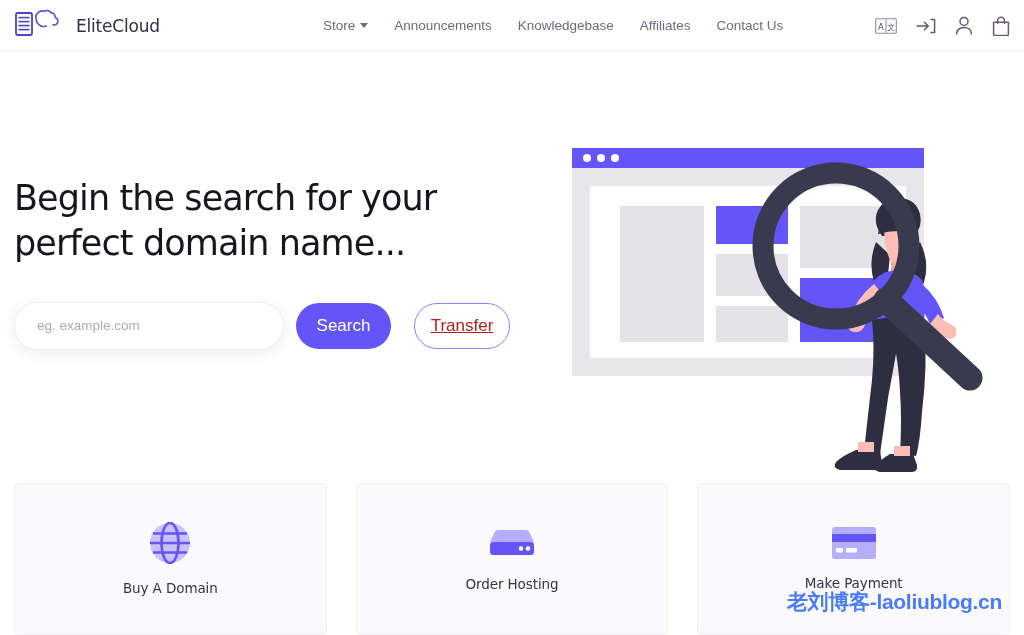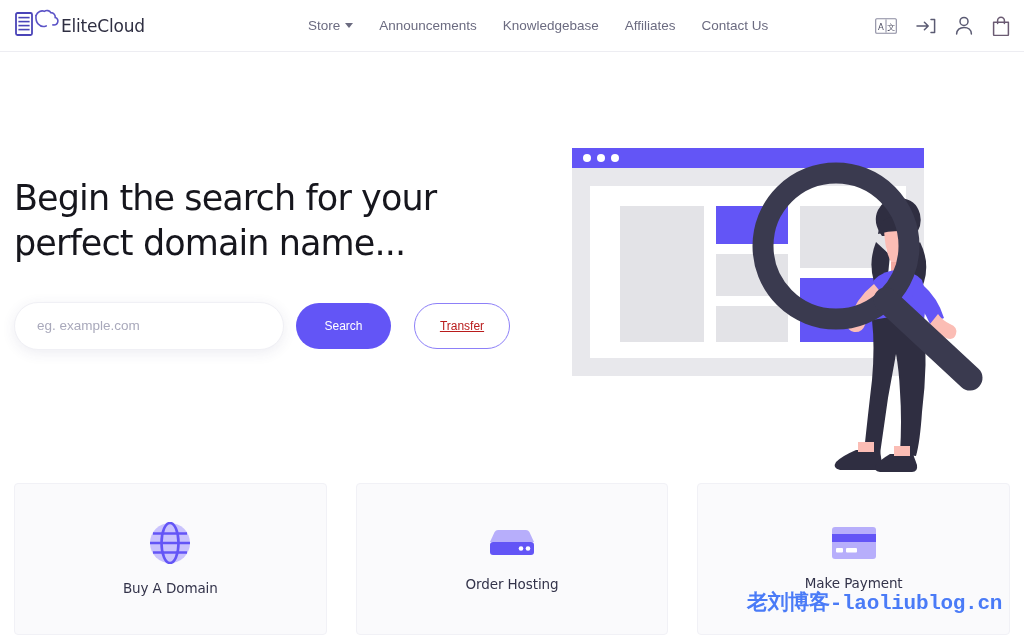--- a/index.html
+++ b/index.html
@@ -24,21 +24,21 @@
     background: #ffffff;
     border-bottom: 1px solid #ededf2;
     display: flex;
     align-items: center;
     position: relative;
   }
 
   .brand {
     display: flex;
     align-items: center;
-    gap: 1px;
+    gap: 16px;
     margin-left: 14px;
     text-decoration: none;
   }
 
   .brand-mark { display: block; }
 
   .brand-name {
     font-size: 17px;
     color: #2f2f42;
     letter-spacing: -0.2px;
@@ -121,21 +121,21 @@
     font-size: 13.5px;
     color: #3a3a4d;
     font-family: "Liberation Sans", sans-serif;
     outline: none;
   }
   .search-field::placeholder { color: #a9a9bb; }
 
   .btn {
     height: 46px;
     border-radius: 25px;
-    font-size: 12px;
+    font-size: 17px;
     border: none;
     cursor: pointer;
     font-family: "Liberation Sans", sans-serif;
     display: inline-flex;
     align-items: center;
     justify-content: center;
   }
 
   .btn-search {
     width: 95px;
@@ -193,21 +193,21 @@
     letter-spacing: -0.1px;
   }
 
   .watermark {
     position: absolute;
     right: 22px;
     top: 588px;
     font-size: 21px;
     font-weight: bold;
     color: #4a7bf7;
-    font-family: Liberation Mono, monospace;
+    font-family: Liberation Sans, sans-serif;
     letter-spacing: -0.3px;
     white-space: nowrap;
   }
 </style>
 </head>
 <body>
 
 <div class="header">
 
   <a class="brand" href="#">

